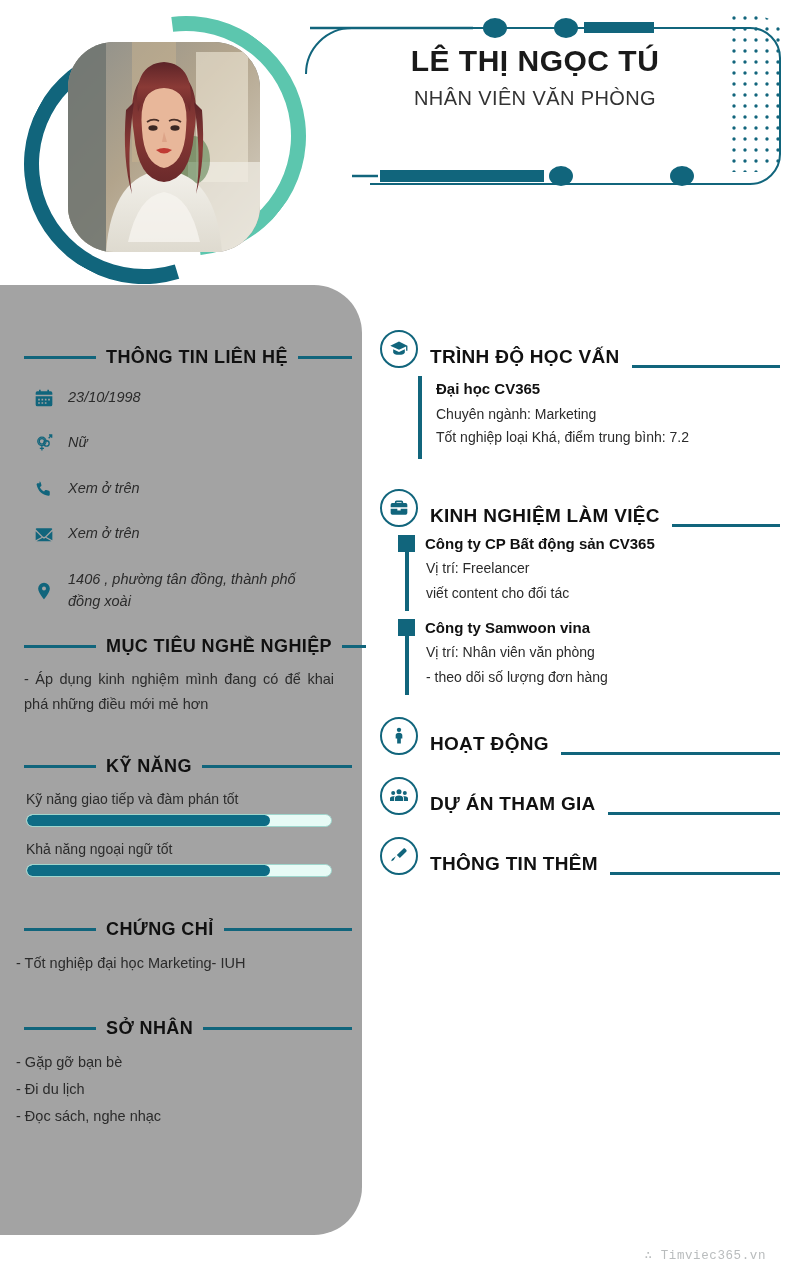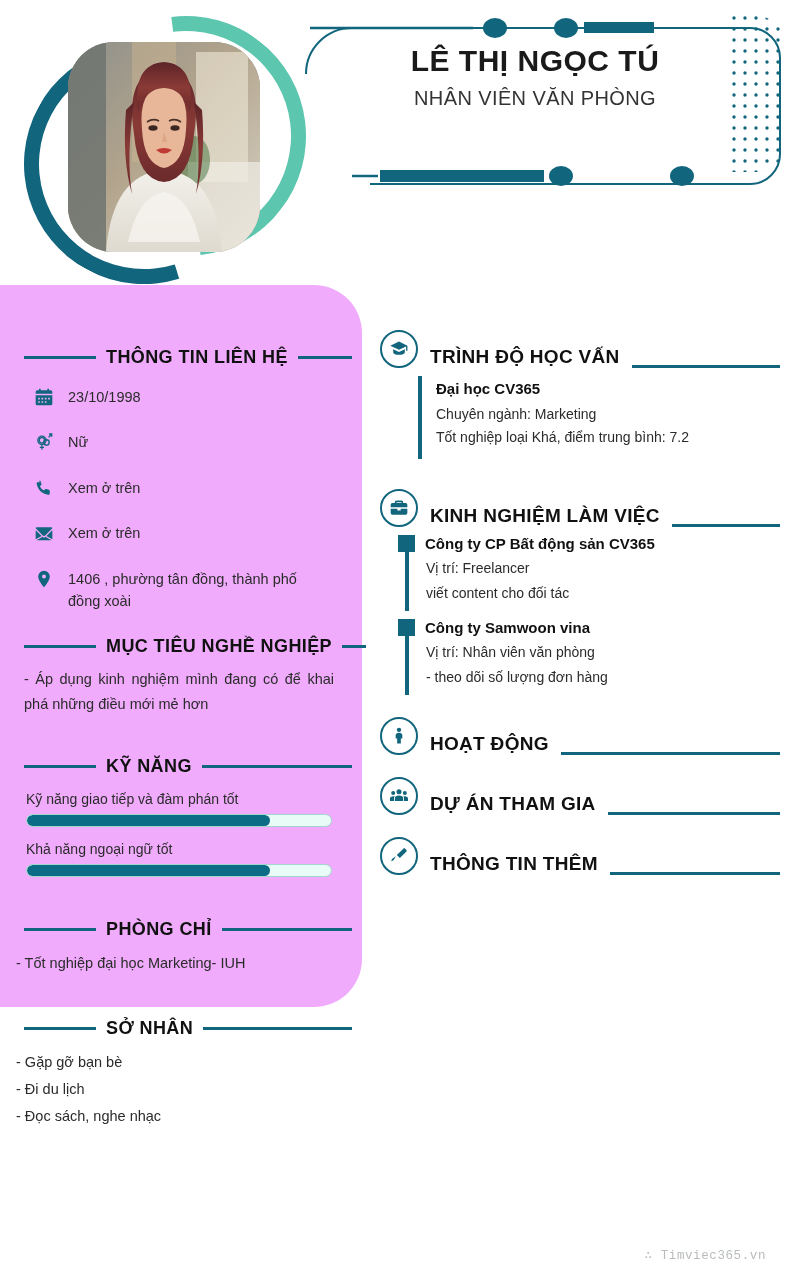--- a/index.html
+++ b/index.html
@@ -45,41 +45,41 @@
   .cv-name {
     font-size:30px; font-weight:bold; color:#1a1a1a;
     letter-spacing:.5px; line-height:1.15;
   }
   .cv-role {
     margin-top:8px; font-size:20px; color:#333333; letter-spacing:.4px;
   }
 
   
   .sidebar {
-    position:absolute; left:0; top:285px; width:362px; height:722px;
-    background:#f0abfc;
+    position:absolute; left:0; top:285px; width:362px; height:950px;
+    background:#a3a3a3;
     border-top-right-radius:48px;
     border-bottom-right-radius:48px;
   }
   .side-inner { position:absolute; left:0; top:0; width:362px; }
 
   .sec-head {
     display:flex; align-items:center; gap:10px;
     padding:0 10px 0 24px;
   }
   .sec-head .ln { height:3px; background:#11657c; flex:0 0 auto; }
   .sec-head .ln.l { width:72px; }
   .sec-head .ln.r { flex:1 1 auto; min-width:24px; }
   .sec-title {
     font-size:18px; font-weight:bold; color:#111; letter-spacing:.4px;
     white-space:nowrap;
   }
 
   .contact-list { padding:18px 18px 0 34px; }
-  .contact-row { display:flex; align-items:flex-start; gap:14px; margin-bottom:23px; }
+  .contact-row { display:flex; align-items:center; gap:14px; margin-bottom:23px;font-style:italic; }
   .contact-row .ico { flex:0 0 20px; width:20px; height:20px; color:#11657c; margin-top:1px; }
   .contact-row .ico svg { display:block; width:20px; height:20px; fill:#11657c; }
   .contact-row .txt { font-size:14.5px; color:#2b2b2b; line-height:1.55; }
 
   .body-text {
     padding:10px 28px 0 24px; font-size:14.5px; color:#2b2b2b;
     line-height:1.75; text-align:justify;
   }
 
   .skill-item { padding:0 30px 0 26px; margin-top:14px; }
@@ -297,21 +297,21 @@
           <div class="skill-label">Khả năng ngoại ngữ tốt</div>
           <div class="skill-track">
             <div class="skill-fill" style="width: 80%;"></div>
           </div>
         </div>
       </div>
 
       <div style="margin-top:42px;">
         <div class="sec-head">
           <span class="ln l"></span>
-          <span class="sec-title">PHÒNG CHỈ</span>
+          <span class="sec-title">CHỨNG CHỈ</span>
           <span class="ln r"></span>
         </div>
         <div class="list-lines">
           <div>- Tốt nghiệp đại học Marketing- IUH</div>
         </div>
       </div>
 
       <div style="margin-top:42px;">
         <div class="sec-head">
           <span class="ln l"></span>

